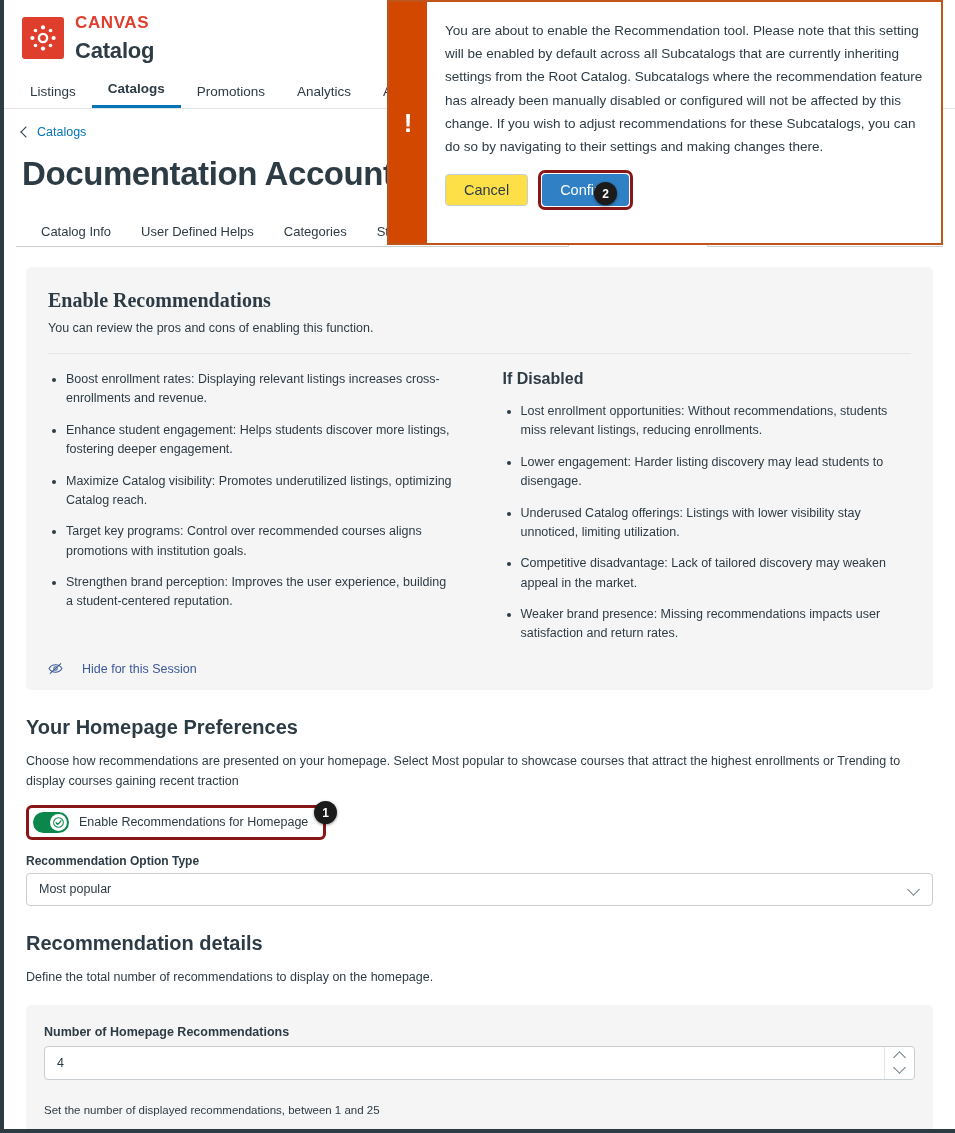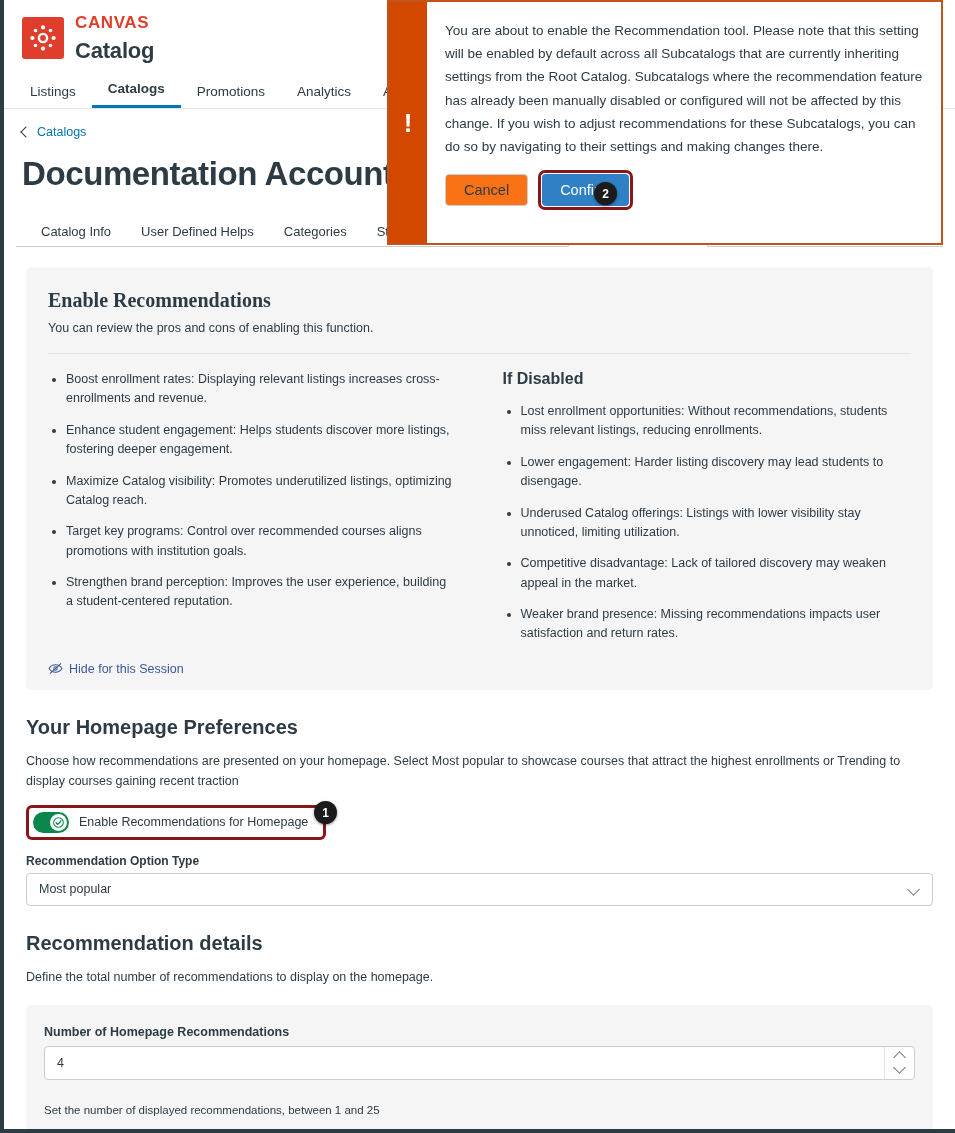--- a/index.html
+++ b/index.html
@@ -150,21 +150,21 @@
   ul.bullets {
     margin: 0; padding-left: 18px;
   }
   ul.bullets li {
     font-size: 12.5px;
     line-height: 1.55;
     color: #2D3B45;
     margin-bottom: 12px;
   }
   .hide-session {
-    display: flex; align-items: flex-start; gap: 6px;
+    display: flex; align-items: flex-start; gap: 19px;
     font-size: 12.5px; color: #2D3B45;
     margin-top: 6px; cursor: pointer;
   }
   .eye-icon { display: inline-block; width: 15px; height: 13px; }
 
   
   .section {
     margin: 0 22px;
   }
   .sec-title {
@@ -293,21 +293,21 @@
   .dialog-text {
     font-size: 13.5px;
     line-height: 1.72;
     color: #2D3B45;
   }
   .dialog-btns {
     display: flex; align-items: center; gap: 10px;
     margin-top: 12px;
   }
   .btn-cancel {
-    background: #f97316;
+    background: #fde047;
     border: 1px solid #C7CDD1;
     border-radius: 4px;
     font-size: 14.5px;
     color: #2D3B45;
     padding: 7px 18px;
     cursor: pointer;
     font-family: "Liberation Sans", sans-serif;
   }
   .btn-confirm-wrap {
     border: 3px solid #8A1717;

